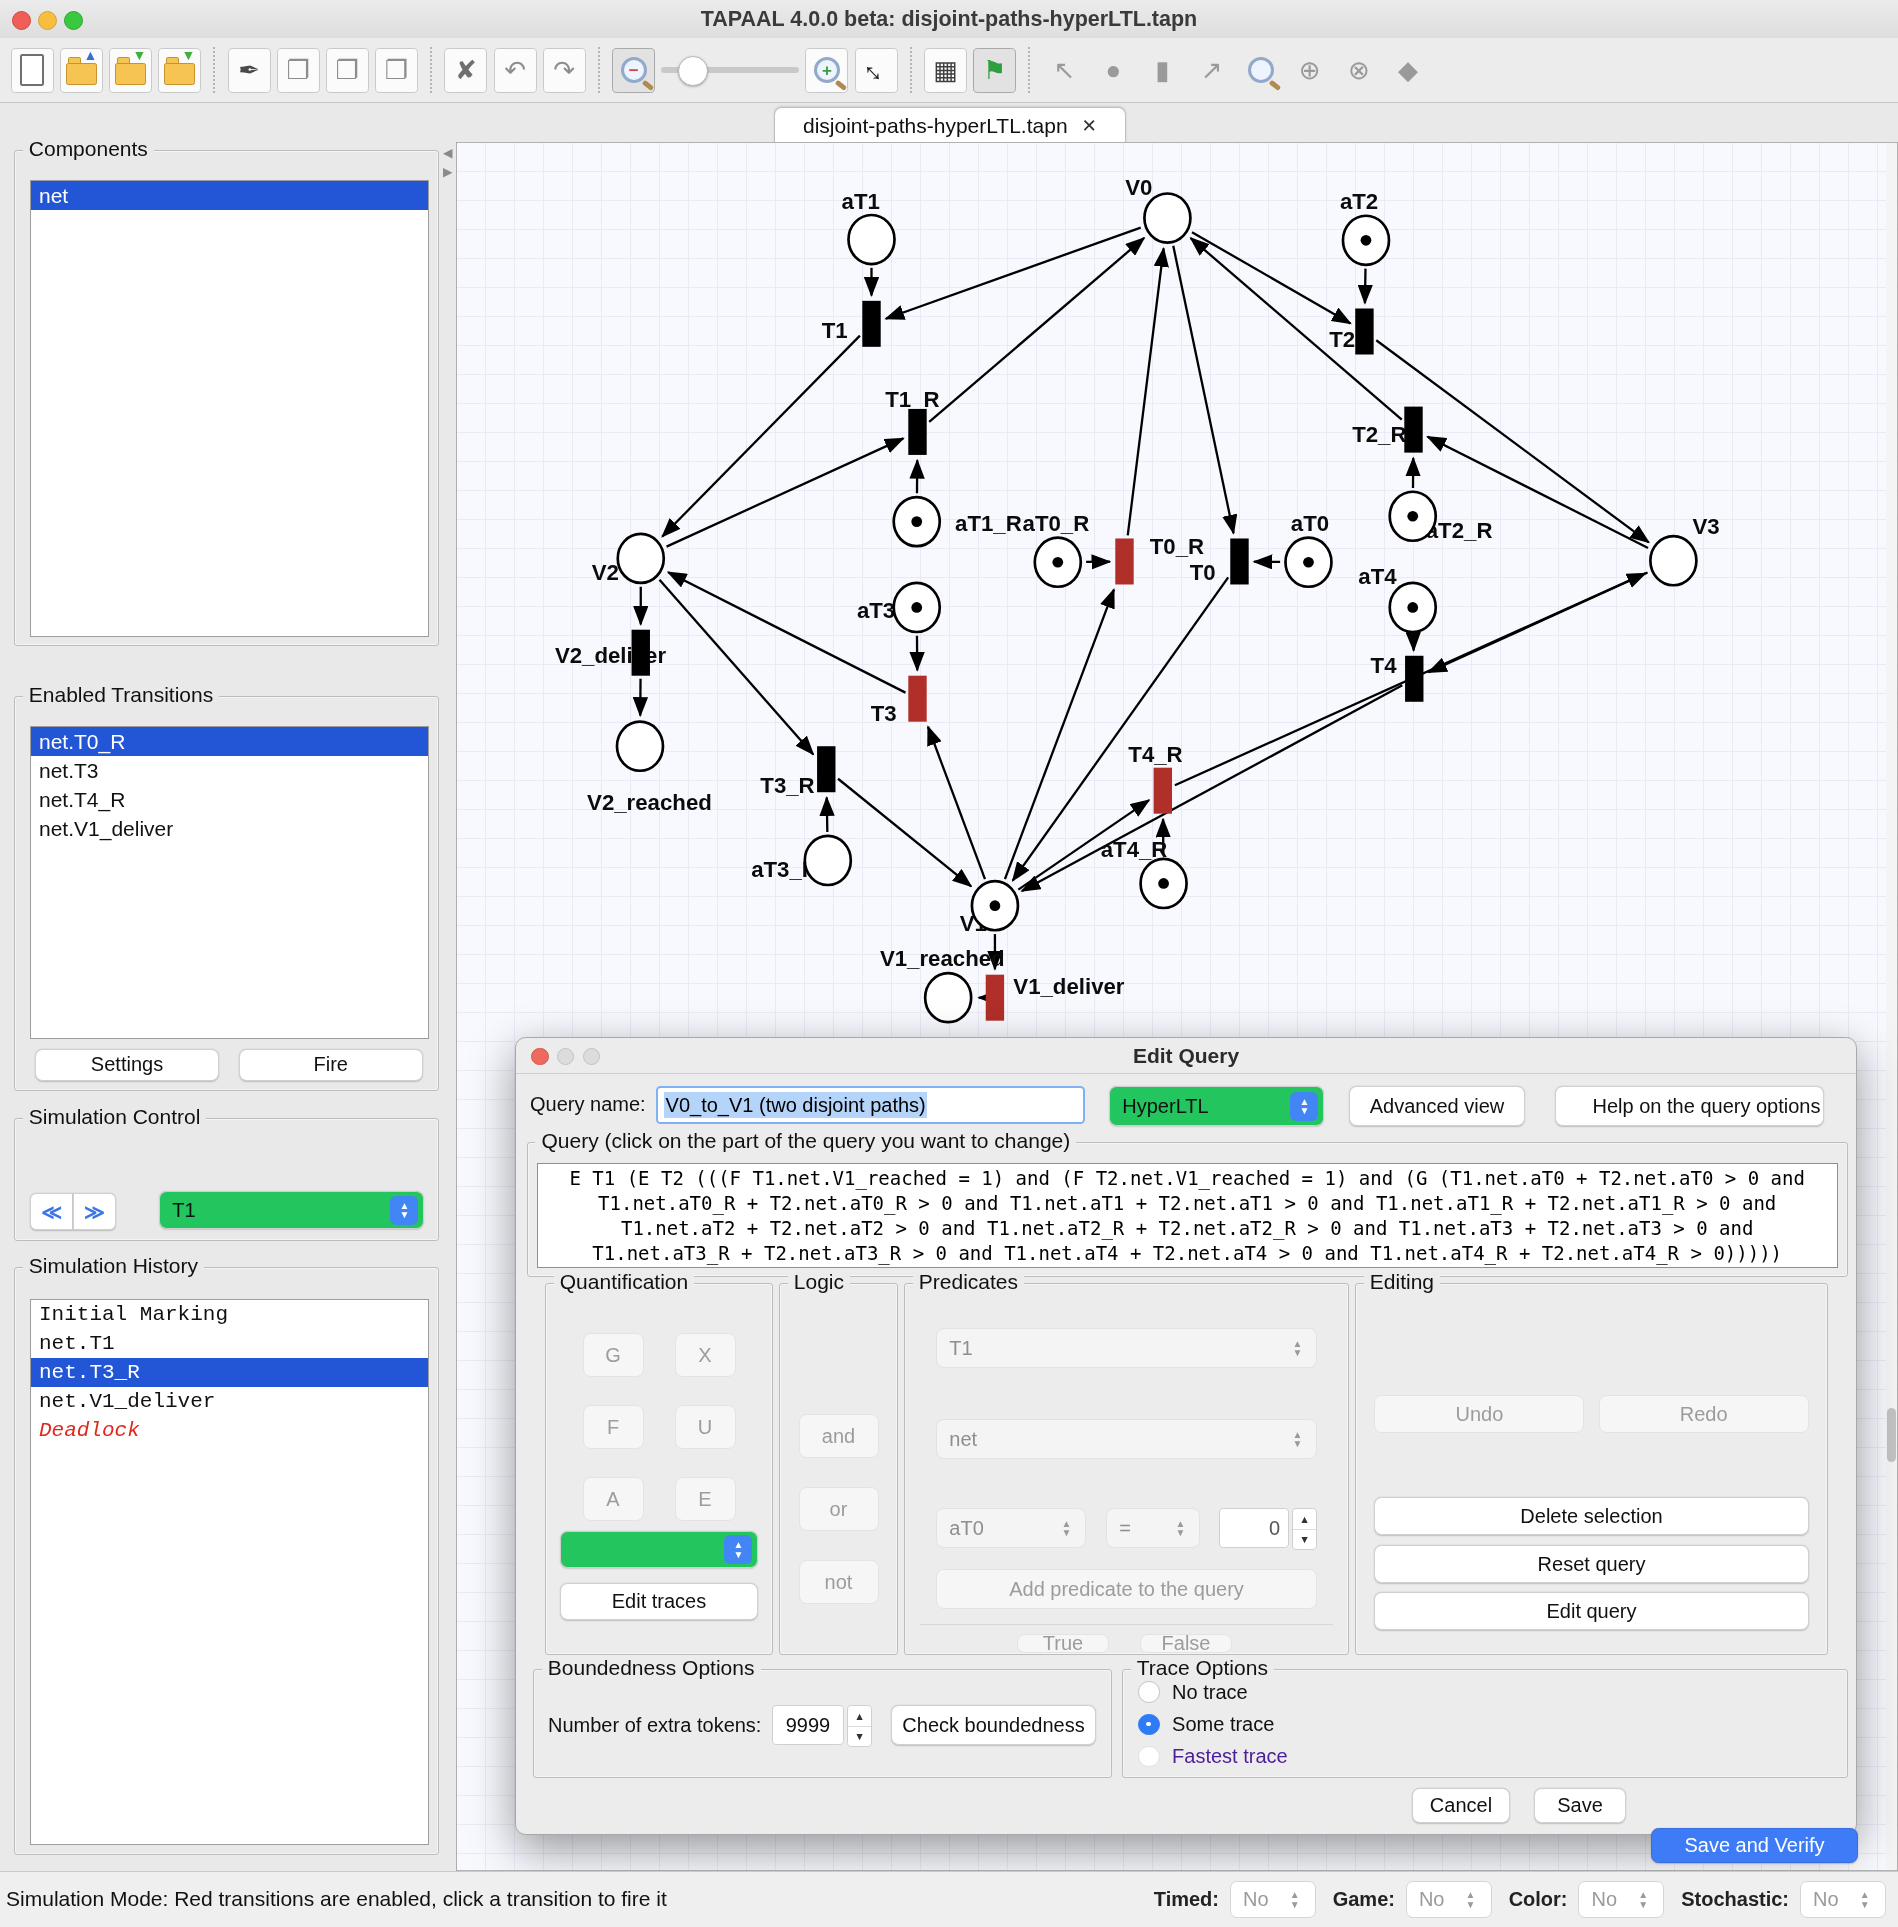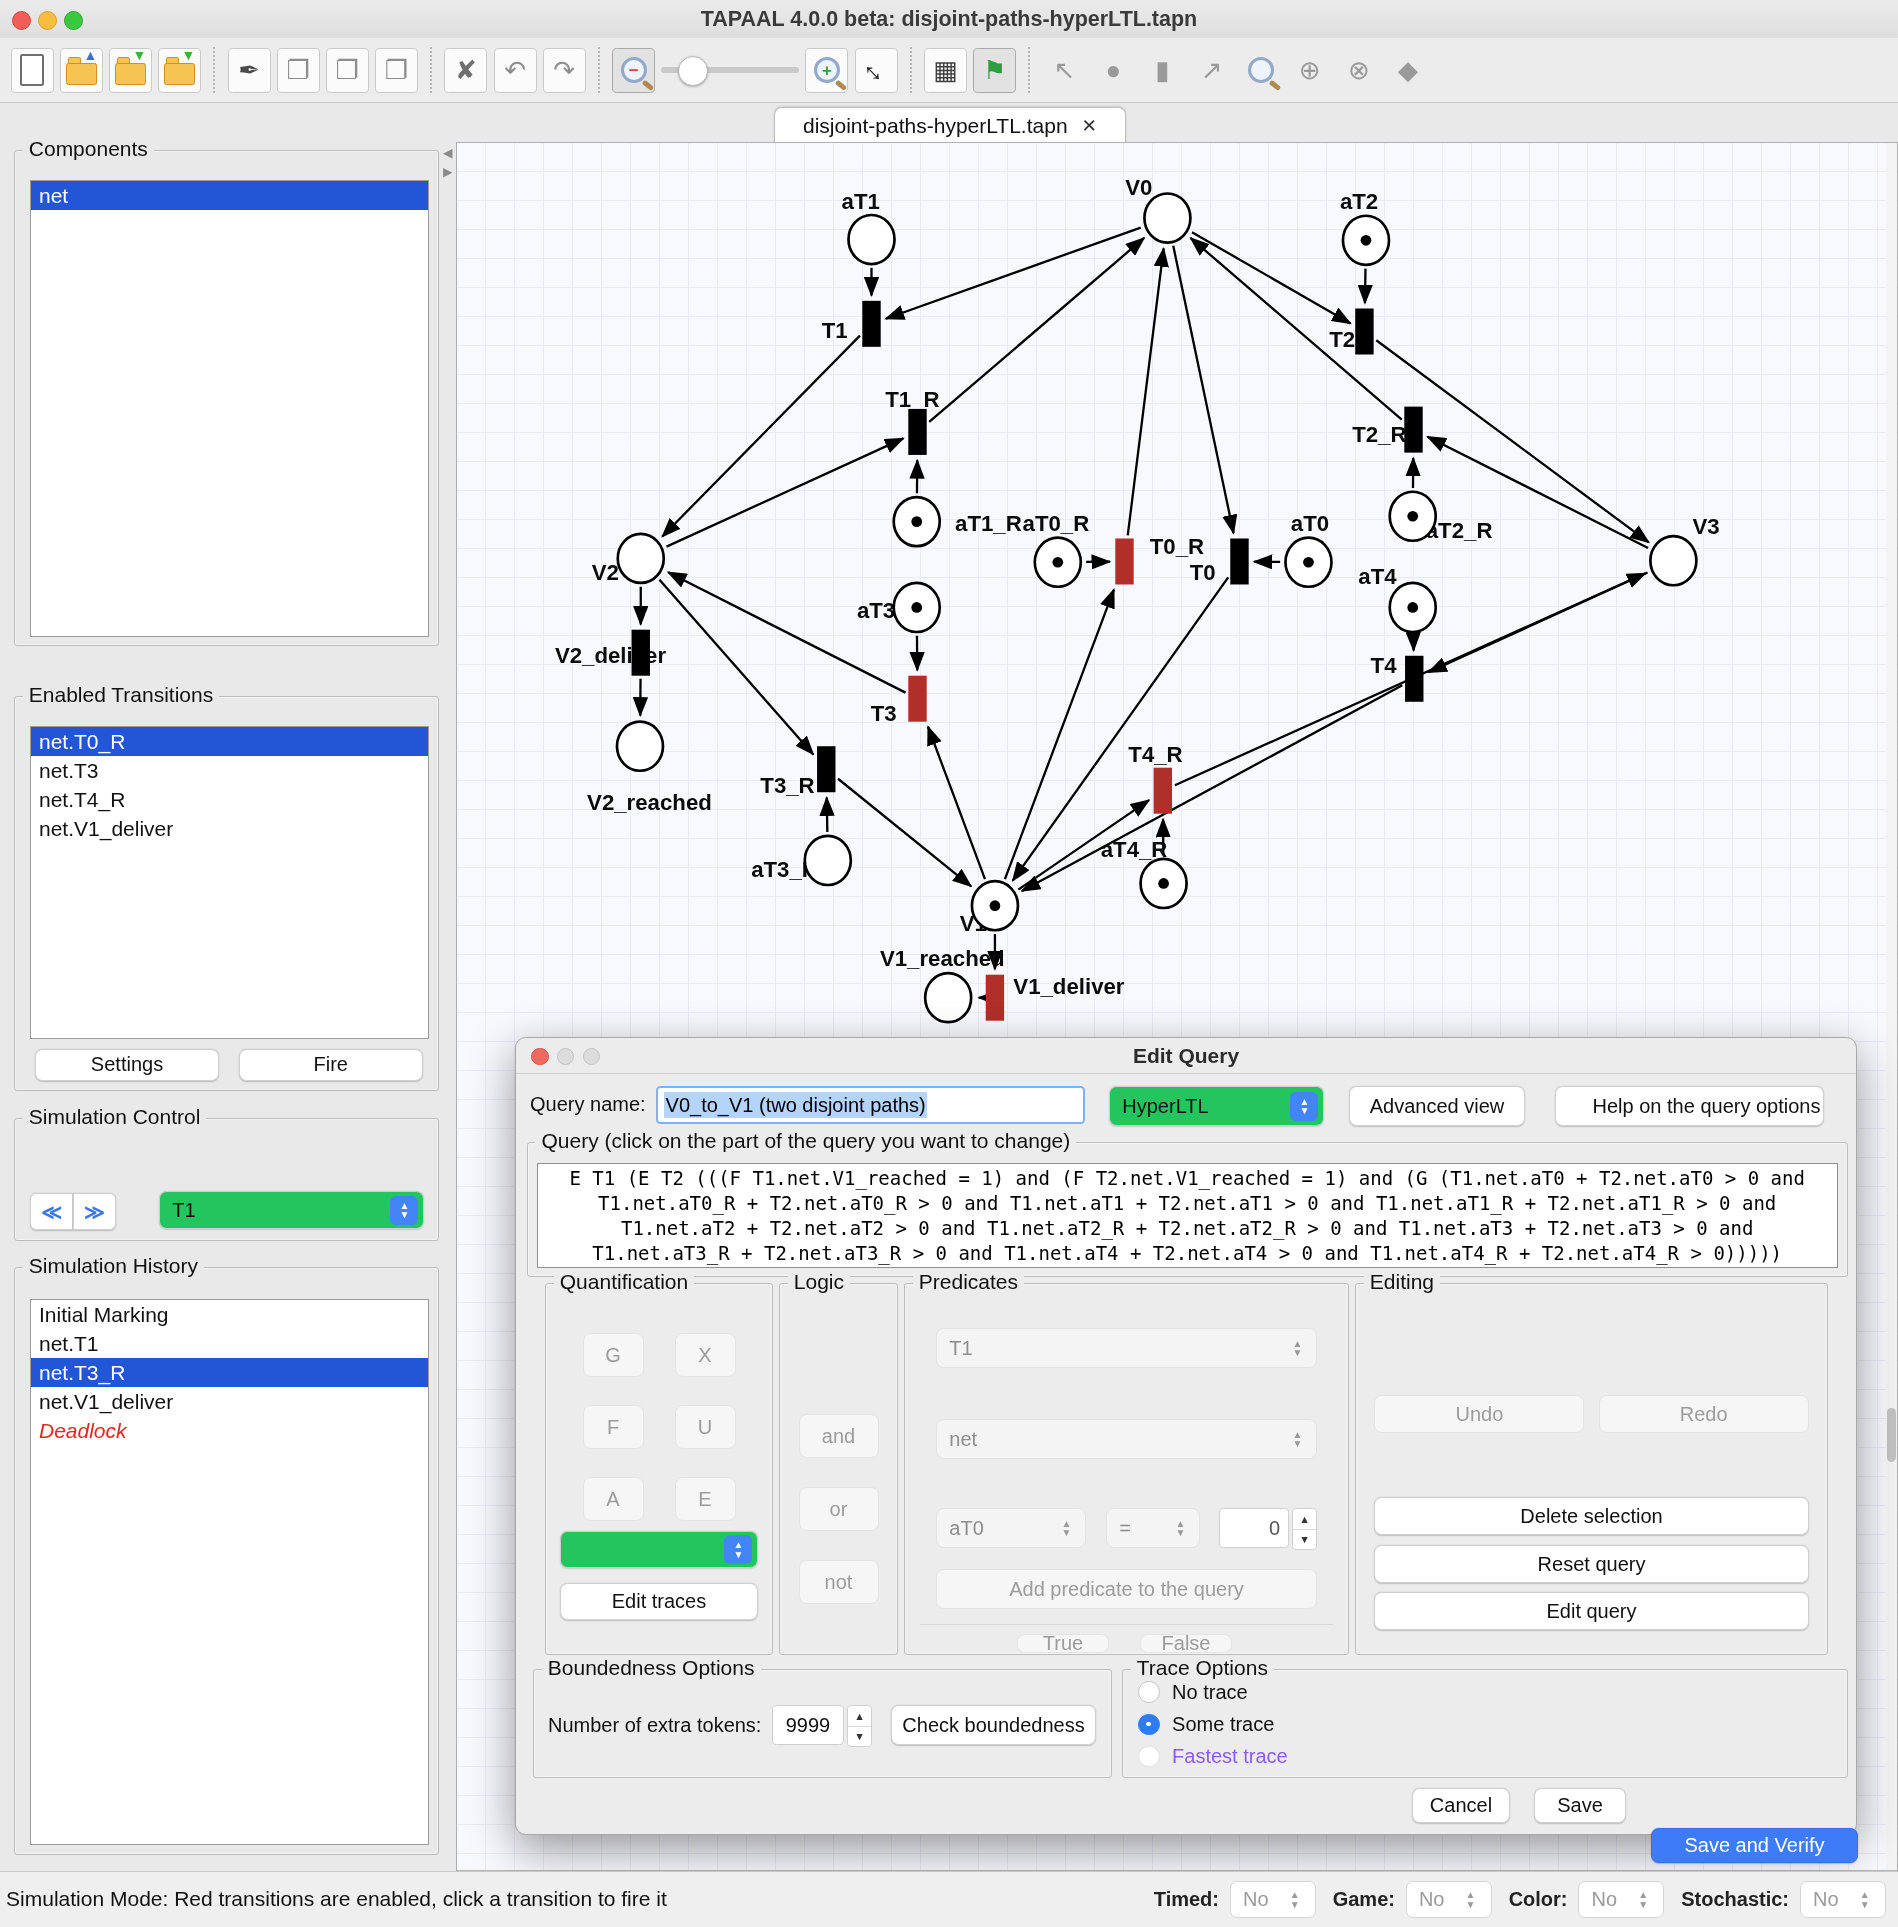--- a/index.html
+++ b/index.html
@@ -372,21 +372,21 @@
     <div class="mbtn" style="position:absolute;left:15.3px;top:74px;width:43px;height:37px;border-radius:6.1px 0 0 6.1px;color:#3b76e8;font-weight:bold;">≪</div>
     <div class="mbtn" style="position:absolute;left:58px;top:74px;width:43px;height:37px;border-radius:0 6.1px 6.1px 0;color:#3b76e8;font-weight:bold;">≫</div>
     <div class="combo" style="position:absolute;left:144px;top:72px;width:265px;height:38px;">
       <span>T1</span>
       <span class="spin">▲<br>▼</span>
     </div>
   </div>
 
   <div class="group" style="left:14px;top:1267px;width:423px;height:586px;">
     <div class="gtitle">Simulation History</div>
-    <div class="listbox" style="left:15.3px;top:31px;right:9.2px;bottom:9.2px;">
+    <div class="listbox" style="left:15.3px;top:31px;right:9.2px;bottom:9.2px;font-family:Liberation Mono, monospace;">
         <div class="list-item">Initial Marking</div>
         <div class="list-item">net.T1</div>
         <div class="list-item selected">net.T3_R</div>
         <div class="list-item">net.V1_deliver</div>
         <div class="list-item" style="color: rgb(224, 40, 30); font-style: italic;">Deadlock</div>
       </div>
   </div>
 
   <div class="dlg">
     <div class="dtitle">
@@ -508,21 +508,21 @@
           <div style="display: flex; align-items: center; gap: 12.3px; height: 26px;">
             <span class="radio"></span>
             <span style="font-size: 20px; color: rgb(17, 17, 17);">No trace</span>
           </div>
           <div style="display: flex; align-items: center; gap: 12.3px; height: 26px;">
             <span class="radio on"></span>
             <span style="font-size: 20px; color: rgb(17, 17, 17);">Some trace</span>
           </div>
           <div style="display: flex; align-items: center; gap: 12.3px; height: 26px;">
             <span class="radio dis"></span>
-            <span style="font-size: 20px; color: #8b5cf6;">Fastest trace</span>
+            <span style="font-size: 20px; color: #4c1d95;">Fastest trace</span>
           </div>
         </div>
     </div>
 
     <div class="mbtn footerbtn" style="left:896px;top:750px;width:98px;">Cancel</div>
     <div class="mbtn footerbtn" style="left:1018px;top:750px;width:92px;">Save</div>
     <div class="mbtn primary footerbtn" style="left:1135px;top:750px;width:207px;margin-top:40px;">Save and Verify</div>
   </div>
 
   <div class="sb">

